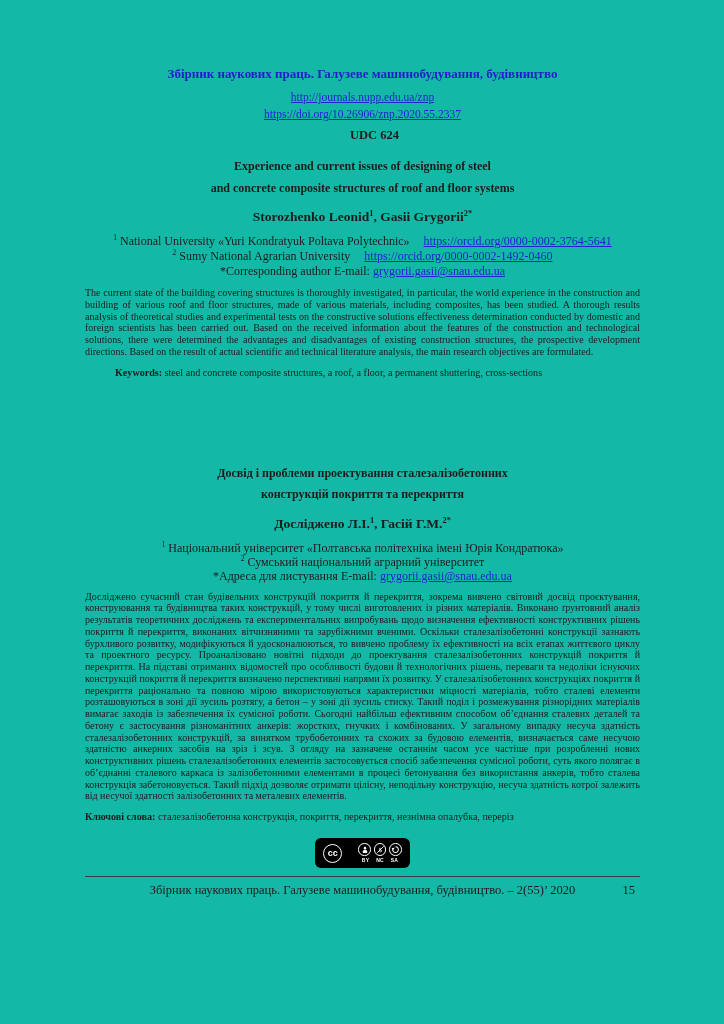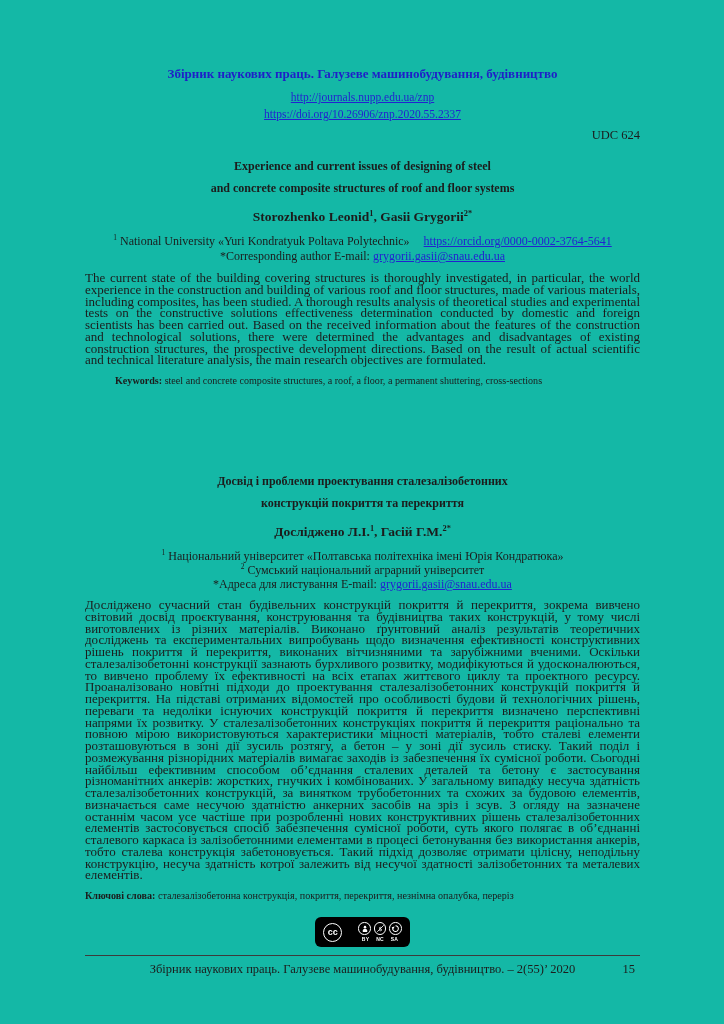--- a/index.html
+++ b/index.html
@@ -12,33 +12,33 @@
     box-sizing:border-box;width:724px;height:1024px;
     padding:66px 84px 0 85px;position:relative;background:#14b8a6;
   }
   
   .jtitle{color:#1f1fc8;font-weight:bold;font-size:13px;line-height:16px;text-align:center;}
   .jtitle.second{margin-top:6px;}
   .jlink{text-align:center;font-size:11.5px;line-height:13px;font-weight:normal;margin-top:9px;}
   .jlink.second{margin-top:4px;}
   a{color:#2222d0;text-decoration:underline;cursor:pointer;}
   
-  .udc{font-weight:normal;font-size:12.5px;line-height:15px;margin-top:7px;text-align:right;margin-left:24px;}
+  .udc{font-weight:bold;font-size:12.5px;line-height:15px;margin-top:7px;text-align:center;margin-left:24px;}
   
   .title{font-size:12px;line-height:21.5px;text-align:center;font-weight:bold;margin:13px 0 0 0;}
   .title.ua{margin-top:84px;}
   sup{font-size:0.62em;line-height:0;}
   
   .authors{text-align:center;font-weight:bold;font-size:13.5px;line-height:16px;margin-top:10px;}
   
   .affils{margin-top:9px;text-align:center;font-size:12px;line-height:15px;}
   .affils.ua{line-height:14px;}
   .affil .orcid{margin-left:14px;}
   
-  .abstract{font-size:13px;line-height:11.75px;text-align:justify;margin:8px 0 0 0;}
+  .abstract{font-size:10px;line-height:11.75px;text-align:justify;margin:8px 0 0 0;}
   .keywords{font-size:10.1px;line-height:13px;margin:8px 0 0 0;text-align:left;}
   .keywords.en{padding-left:30px;}
   .kw-label{font-weight:bold;}
   
   .cc-wrap{text-align:center;margin-top:15px;}
   .cc-badge{display:inline-flex;align-items:center;gap:16px;background:#000;border-radius:6px;
     padding:4px 8px;height:30px;box-sizing:border-box;vertical-align:middle;}
   .cc-logo{width:19px;height:19px;border:1.7px solid #fff;border-radius:50%;box-sizing:border-box;
     display:flex;align-items:center;justify-content:center;color:#fff;
     font-family:"Liberation Sans","DejaVu Sans",sans-serif;font-weight:bold;font-size:9px;}
@@ -65,20 +65,21 @@
   </header>
 
   <div class="udc">UDC 624</div>
 
   <h1 class="title"><span>Experience and current issues of designing of steel</span><br><span>and concrete composite structures of roof and floor systems</span></h1>
 
   <div class="authors"><span>Storozhenko Leonid</span><sup>1</sup><span>, </span><span>Gasii Grygorii</span><sup>2*</sup></div>
 
   <div class="affils">
     <div class="affil"><sup>1</sup><span> National University «Yuri Kondratyuk Poltava Polytechnic»</span><a class="orcid">https://orcid.org/0000-0002-3764-5641</a></div>
+    <div class="affil"><sup>2</sup><span> Sumy National Agrarian University</span><a class="orcid">https://orcid.org/0000-0002-1492-0460</a></div>
     <div class="affil"><span>*Corresponding author E-mail: </span><a>grygorii.gasii@snau.edu.ua</a></div>
   </div>
 
   <p class="abstract">The current state of the building covering structures is thoroughly investigated, in particular, the world experience in the construction and building of various roof and floor structures, made of various materials, including composites, has been studied. A thorough results analysis of theoretical studies and experimental tests on the constructive solutions effectiveness determination conducted by domestic and foreign scientists has been carried out. Based on the received information about the features of the construction and technological solutions, there were determined the advantages and disadvantages of existing construction structures, the prospective development directions. Based on the result of actual scientific and technical literature analysis, the main research objectives are formulated.</p>
 
   <p class="keywords en"><span class="kw-label">Keywords:</span><span> steel and concrete composite structures, a roof, a floor, a permanent shuttering, cross-sections</span></p>
 
   <h1 class="title ua"><span>Досвід і проблеми проектування сталезалізобетонних</span><br><span>конструкцій покриття та перекриття</span></h1>
 
   <div class="authors"><span>Досліджено Л.І.</span><sup>1</sup><span>, </span><span>Гасій Г.М.</span><sup>2*</sup></div>

